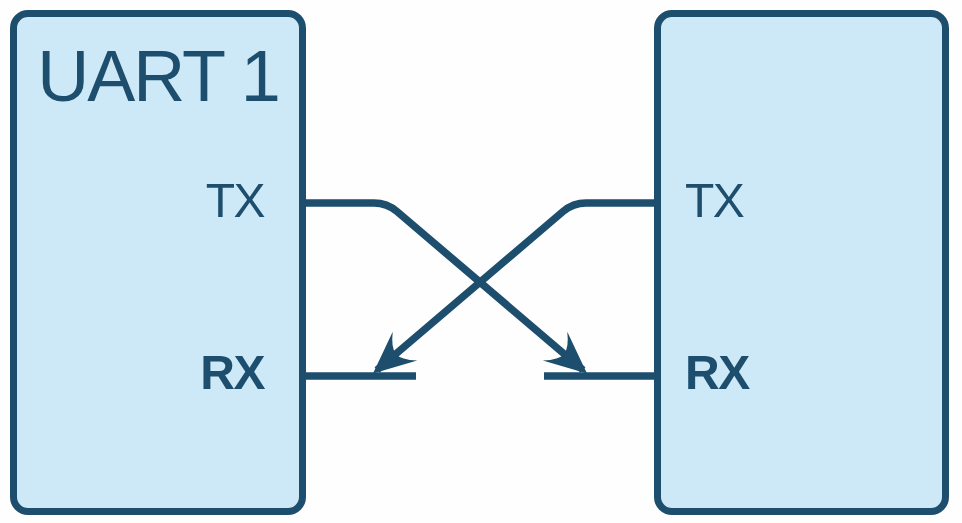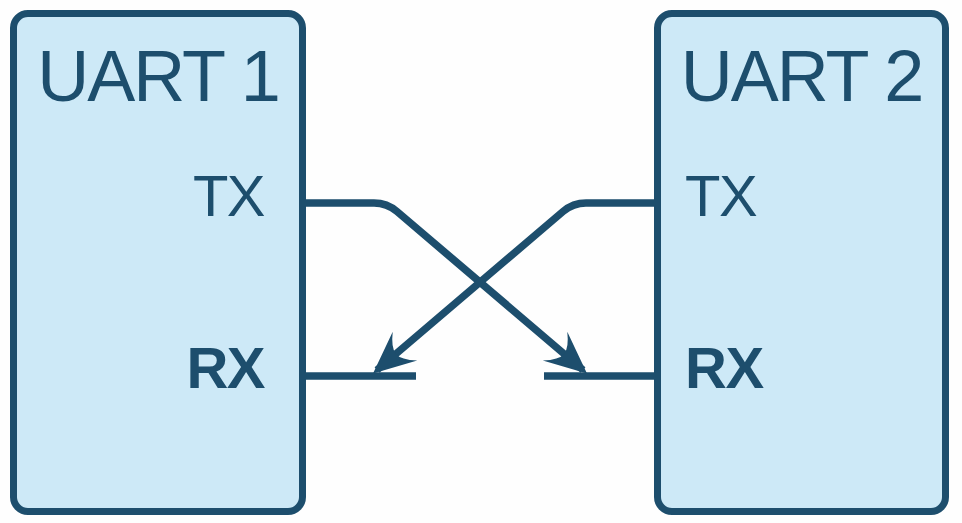--- a/index.html
+++ b/index.html
@@ -34,24 +34,25 @@
     left: 0; right: 0;
     top: 23px;
     text-align: center;
     font-size: 72px;
     line-height: 1;
     letter-spacing: -2px;
     white-space: nowrap;
   }
   .pin {
     position: absolute;
-    font-size: 58px;
+    font-size: 48px;
     line-height: 1;
     letter-spacing: -1.5px;
     white-space: nowrap;
+    margin-top: 10px;
   }
   .block-left  .pin { right: 35px; text-align: right; }
   .block-right .pin { left: 24px;  text-align: left; }
   .pin-tx { top: 150px; }
   .pin-rx { top: 322px; font-weight: bold; }
   svg.wires {
     position: absolute;
     left: 0; top: 0;
     pointer-events: none;
   }
@@ -69,21 +70,20 @@
 
 <div class="stage">
 
   <div class="block block-left">
     <div class="block-title">UART 1</div>
     <div class="pin pin-tx">TX</div>
     <div class="pin pin-rx">RX</div>
   </div>
 
   <div class="block block-right">
-    <div class="block-title">UART 2</div>
     <div class="pin pin-tx">TX</div>
     <div class="pin pin-rx">RX</div>
   </div>
 
   <svg class="wires" width="962" height="523" viewBox="0 0 962 523" aria-hidden="true">
     <defs>
       <marker id="arrow" viewBox="0 0 12 12" refX="10.5" refY="6" markerWidth="5.6" markerHeight="5.6" orient="auto" markerUnits="strokeWidth">
         <path d="M12 6 L0 0.6 Q3.4 3.8 3.4 6 Q3.4 8.2 0 11.4 Z"></path>
       </marker>
     </defs>

